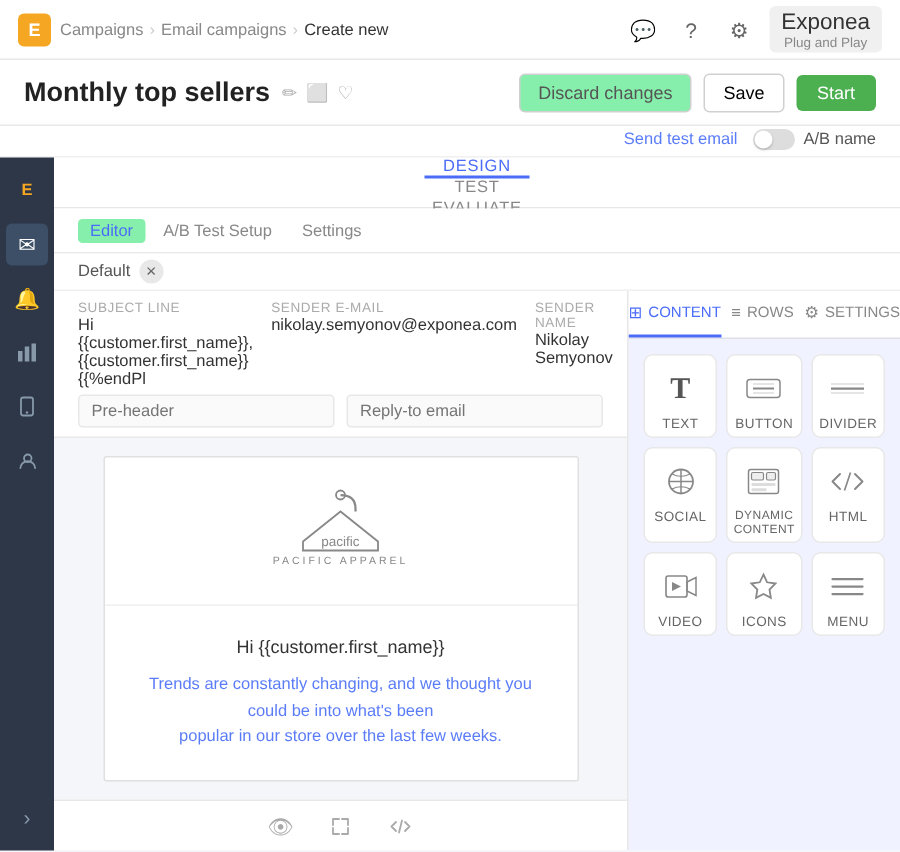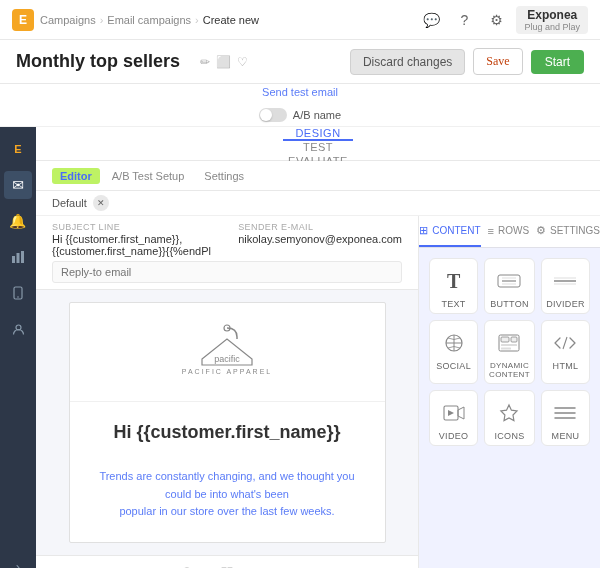--- a/index.html
+++ b/index.html
@@ -30,52 +30,51 @@
 
     .topbar-right { display: flex; align-items: center; gap: 8px; }
     .exponea-badge {
       background: #f0f0f0;
       border-radius: 4px;
       padding: 2px 8px;
       font-size: 10px;
       color: #555;
       text-align: center;
     }
-    .exponea-badge .title { font-weight: 700; color: #333; font-size: 12px; text-align: center; }
+    .exponea-badge .title { font-weight: 400; color: #333; font-size: 15px; text-align: center; }
     .exponea-badge .sub { font-size: 9px; color: #888; }
     .icon-btn { width: 24px; height: 24px; display: flex; align-items: center; justify-content: center; color: #666; cursor: pointer; font-size: 14px; }
 
     
     .page-header {
       height: 44px;
       background: #fff;
       border-bottom: 1px solid #e8e8e8;
       display: flex;
       align-items: center;
       justify-content: space-between;
       padding: 0 16px;
     }
-    .page-title-area { display: flex; align-items: center; gap: 20px; }
+    .page-title-area { display: flex; align-items: center; gap: 8px; }
     .page-title { font-size: 18px; font-weight: 600; color: #222; }
     .page-title-icons { display: flex; gap: 6px; color: #aaa; }
     .action-buttons { display: flex; gap: 8px; align-items: center; }
-    .btn-discard { background: #e5e5e5; border: 1px solid #d0d0d0; color: #555; padding: 5px 12px; border-radius: 4px; cursor: pointer; font-size: 12px; }
-    .btn-save { background: #fff; border: 1px solid #d0d0d0; color: #c2410c; padding: 5px 12px; border-radius: 4px; cursor: pointer; font-size: 12px; font-family: Liberation Serif, serif; }
+    .btn-discard { background: #86efac; border: 1px solid #d0d0d0; color: #555; padding: 5px 12px; border-radius: 4px; cursor: pointer; font-size: 12px; }
+    .btn-save { background: #fff; border: 1px solid #d0d0d0; color: #000000; padding: 5px 12px; border-radius: 4px; cursor: pointer; font-size: 12px; }
     .btn-start { background: #4CAF50; border: none; color: #fff; padding: 5px 14px; border-radius: 4px; cursor: pointer; font-size: 12px; font-weight: 500; }
 
     
     .send-test-bar {
       background: #fff;
       padding: 2px 16px 4px;
       display: flex;
       justify-content: flex-end;
       align-items: center;
       gap: 10px;
       border-bottom: 1px solid #f0f0f0;
-      flex-direction: column;
     }
     .send-test-link { color: #5b7cf7; font-size: 11px; cursor: pointer; }
     .ab-test-toggle { display: flex; align-items: center; gap: 6px; font-size: 11px; color: #555; }
     .toggle-track { width: 28px; height: 14px; background: #ddd; border-radius: 7px; position: relative; cursor: pointer; }
     .toggle-thumb { width: 12px; height: 12px; background: #fff; border-radius: 50%; position: absolute; top: 1px; left: 1px; box-shadow: 0 1px 2px rgba(0,0,0,0.2); }
 
     
     .main-layout { display: flex; height: calc(568px - 40px - 44px - 22px); }
 
     
@@ -113,21 +112,21 @@
     .sub-tabs {
       background: #fff;
       display: flex;
       align-items: center;
       padding: 0 16px;
       height: 30px;
       border-bottom: 1px solid #e8e8e8;
       gap: 4px;
     }
     .sub-tab { padding: 2px 8px; font-size: 11px; color: #888; cursor: pointer; border-radius: 3px; }
-    .sub-tab.active { background: #bef264; color: #4a6cf7; font-weight: 700; }
+    .sub-tab.active { background: #86efac; color: #4a6cf7; font-weight: 400; }
 
     
     .default-bar {
       background: #fff;
       padding: 4px 16px;
       display: flex;
       align-items: center;
       gap: 6px;
       border-bottom: 1px solid #f0f0f0;
       font-size: 11px;
@@ -185,21 +184,21 @@
     }
 
     .email-logo-section {
       padding: 20px;
       text-align: center;
       border-bottom: 1px solid #f0f0f0;
     }
     .logo-svg { margin: 0 auto; }
 
     .email-body { padding: 20px; text-align: center; }
-    .email-greeting { font-size: 18px; font-weight: 700; color: #333; margin-bottom: 25px; }
+    .email-greeting { font-size: 12px; font-weight: 400; color: #333; margin-bottom: 10px; }
     .email-text { font-size: 11px; color: #666; line-height: 1.6; margin-bottom: 8px; }
     .email-text span { color: #5b7cf7; }
 
     
     .bottom-toolbar {
       height: 34px;
       background: #fff;
       border-top: 1px solid #e8e8e8;
       display: flex;
       align-items: center;
@@ -361,23 +360,28 @@
         <div class="fields-bar">
           <div class="fields-row">
             <div class="field-group">
               <div class="field-label">Subject line</div>
               <div class="field-value">Hi {{customer.first_name}}, {{customer.first_name}}{{%endPl</div>
             </div>
             <div class="field-group">
               <div class="field-label">Sender e-mail</div>
               <div class="field-value">nikolay.semyonov@exponea.com</div>
             </div>
+            <div class="field-group">
+              <div class="field-label">Sender name</div>
+              <div class="field-value">Nikolay Semyonov</div>
+            </div>
 
           </div>
           <div class="secondary-fields">
+            <input class="field-input" type="text" placeholder="Pre-header" style="">
             <input class="field-input" type="text" placeholder="Reply-to email" style="">
           </div>
         </div>
 
         <div class="email-canvas-wrapper">
           <div class="email-canvas">
 
             <div class="email-logo-section">
               <svg width="90" height="55" viewBox="0 0 90 55" class="logo-svg">
 

